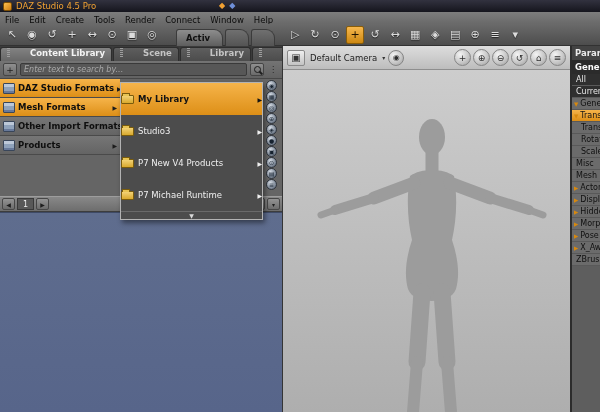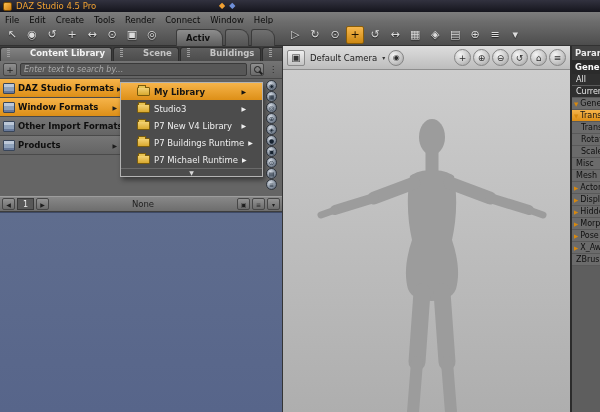--- a/index.html
+++ b/index.html
@@ -69,21 +69,21 @@
     background:linear-gradient(#bcc8d8 0 3px,#8fa2bb 3px 7px,#67799a 7px 11px); }
 
   .icon-col { position:absolute; right:1px; top:34px; width:19px; display:flex; flex-direction:column;
     align-items:center; }
   .side-ic { width:11px; height:11px; margin-bottom:0; border-radius:50%;
     background:radial-gradient(circle at 35% 30%,#d4dbe4,#75808f 70%,#49515c);
     border:1px solid #30363e; color:#16222f; font-size:6px; line-height:9px; text-align:center; }
 
   .submenu { position:absolute; left:120px; top:36px; width:143px; background:#4c4c4c;
     border:1px solid #b3b3b3; box-shadow:2px 3px 5px rgba(0,0,0,.45); z-index:6; }
-  .sub-row { height:17px; display:flex; align-items:center; gap:4px; padding:0 16px;
+  .sub-row { height:32px; display:flex; align-items:center; gap:4px; padding:0 0;
     color:#efefef; font-size:8.5px; white-space:nowrap; overflow:hidden; }
   .sub-row.highlight { background:linear-gradient(#f6b44a,#dd8f17); color:#131313; font-weight:bold; }
   .sub-arrow { margin-left:auto; font-size:6px; }
   .sub-scroll { height:8px; display:flex; align-items:center; justify-content:center;
     color:#d8d8d8; font-size:6px; border-top:1px solid #6a6a6a; line-height:6px; }
   .folder { flex:0 0 13px; width:13px; height:9px; background:linear-gradient(#f2d275,#d9a92e);
     border:1px solid #7a5c0c; border-radius:1px; position:relative; }
   .folder::before { content:""; position:absolute; top:-3px; left:0; width:6px; height:2px;
     background:#e8c453; border:1px solid #7a5c0c; border-bottom:none; }
 
@@ -230,21 +230,21 @@
           <span>Content Library</span>
         </div>
 
         <div class="pane-tab">
           <span class="grip"></span>
           <span>Scene</span>
         </div>
 
         <div class="pane-tab">
           <span class="grip"></span>
-          <span>Buildings</span>
+          <span>Library</span>
         </div>
 
         <div class="pane-tab">
           <span class="grip"></span>
           <span>Smart Content</span>
         </div>
       </div>
 
     <div class="search-row">
       <span class="srch-add">+</span>
@@ -258,21 +258,21 @@
     <div class="tree">
 
         <div class="tree-row highlight">
           <span class="lib-icon"></span>
           <span>DAZ Studio Formats</span>
           <span class="tree-arrow">▶</span>
         </div>
 
         <div class="tree-row highlight">
           <span class="lib-icon"></span>
-          <span>Window Formats</span>
+          <span>Mesh Formats</span>
           <span class="tree-arrow">▶</span>
         </div>
 
         <div class="tree-row">
           <span class="lib-icon"></span>
           <span>Other Import Formats</span>
 
         </div>
 
         <div class="tree-row">
@@ -316,30 +316,25 @@
           </div>
 
           <div class="sub-row">
             <span class="folder"></span>
             <span>Studio3</span>
             <span class="sub-arrow">▶</span>
           </div>
 
           <div class="sub-row">
             <span class="folder"></span>
-            <span>P7 New V4 Library</span>
+            <span>P7 New V4 Products</span>
             <span class="sub-arrow">▶</span>
           </div>
 
 
-          <div class="sub-row">
-            <span class="folder"></span>
-            <span>P7 Buildings Runtime</span>
-            <span class="sub-arrow">▶</span>
-          </div>
 
           <div class="sub-row">
             <span class="folder"></span>
             <span>P7 Michael Runtime</span>
             <span class="sub-arrow">▶</span>
           </div>
         </div>
       <div class="sub-scroll">▼</div>
     </div>
 

